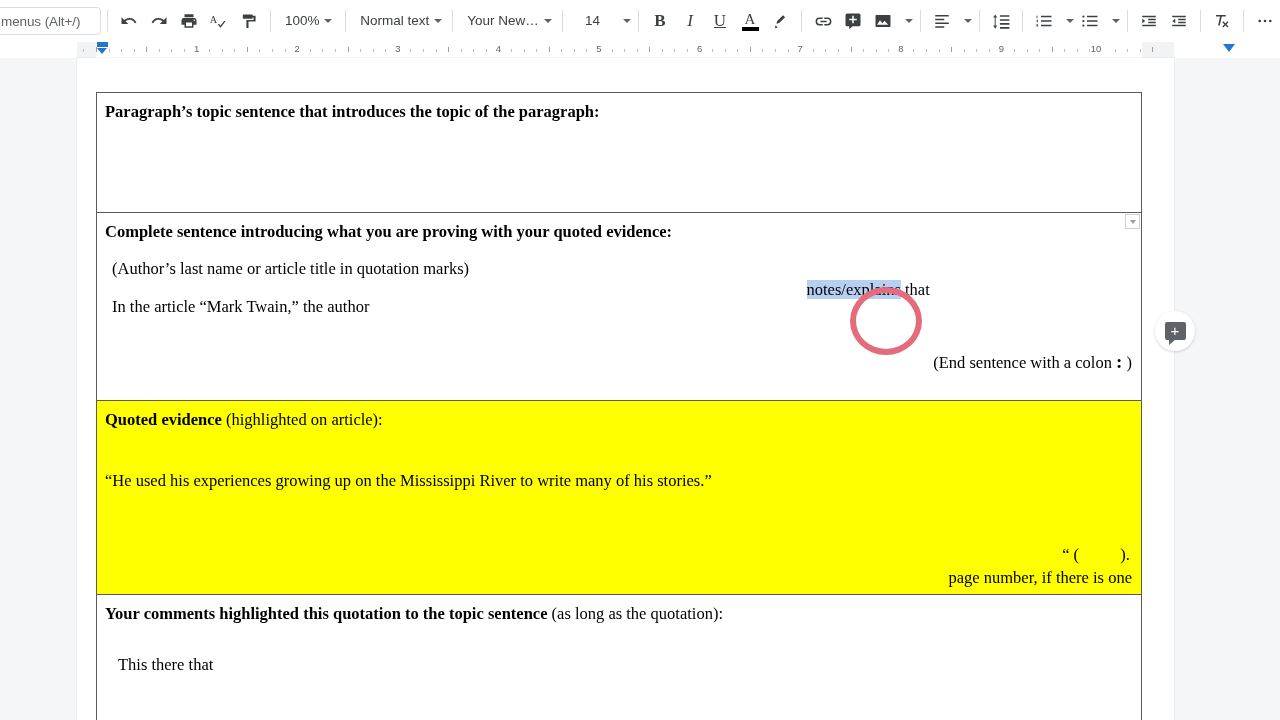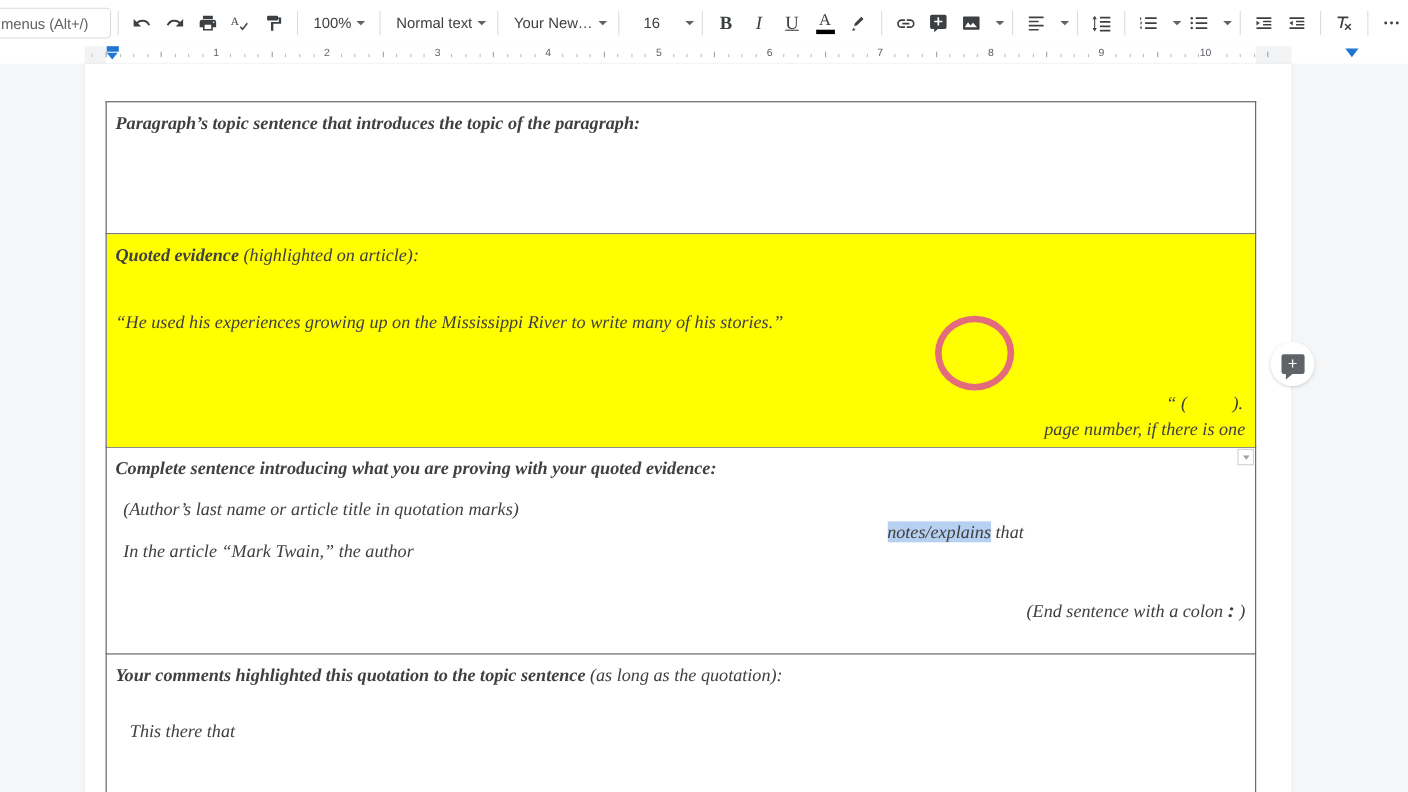--- a/index.html
+++ b/index.html
@@ -160,23 +160,22 @@
     position: absolute; left: 19px; top: 34px;
     width: 1046px;
     border-collapse: collapse;
   }
   #doctable td {
     border: 1.3px solid #5b5b5b;
     vertical-align: top;
     padding: 8px 8px 6px 8px;
     font-family: "Liberation Serif", serif;
     font-size: 16.5px;
-    color: #404040;
+    color: #000000;
     position: relative;
-    font-style: italic;
   }
   .cell-topic   { height: 120px; }
   .cell-intro   { height: 188px; }
   .cell-evid    { height: 194px; background: #ffff00; }
   .cell-comment { height: 130px; }
 
   .hd { font-weight: bold; }
   .ln { margin-bottom: 2px; line-height: 1.30; }
   .gap-md { height: 14px; }
 
@@ -312,21 +311,21 @@
   <div class="tb-sep"></div>
 
   <div class="tb-combo tb-font">
     <span class="lbl">Your New…</span>
     <span class="tb-caret"></span>
   </div>
 
   <div class="tb-sep"></div>
 
   <div class="tb-combo tb-size">
-    <span class="lbl">16</span>
+    <span class="lbl">14</span>
   </div>
   <div class="tb-btn" style="min-width:16px">
     <span class="tb-caret"></span>
   </div>
 
   <div class="tb-sep"></div>
 
   <div class="tb-btn tb-ico-btn">
     <span class="letter-b">B</span>
   </div>
@@ -545,51 +544,51 @@
 
 
     <table id="doctable">
       <tbody>
           <tr>
         <td class="cell-topic">
           <div class="ln hd">Paragraph’s topic sentence that introduces the topic of the paragraph:</div>
         </td>
       </tr>
       <tr>
+        <td class="cell-intro">
+
+          <div class="cell-handle">
+            <span class="chev"></span>
+          </div>
+
+          <div class="ln hd">Complete sentence introducing what you are proving with your quoted evidence:</div>
+          <div class="gap-md"></div>
+          <div class="ln para-indent">(Author’s last name or article title in quotation marks)</div>
+          <div class="gap-md"></div>
+          <div class="ln para-indent">In the article “Mark Twain,” the author</div>
+
+          <div class="ctx-line">
+            <span class="sel">notes/explains</span><span> that</span>
+          </div>
+
+          <div class="right-note" style="bottom:7px;">
+            <span>(End sentence with a colon </span><span class="colon-bold">:</span><span> )</span>
+          </div>
+        </td>
+      </tr>
+      <tr>
         <td class="cell-evid">
           <div class="ln">
             <span class="hd">Quoted evidence</span><span> (highlighted on article):</span>
           </div>
           <div style="height:38px"></div>
           <div class="ln">“He used his experiences growing up on the Mississippi River to write many of his stories.”</div>
 
           <div class="right-note" style="bottom:29px; right:11px;">“ (          ).</div>
           <div class="right-note" style="bottom:6px; right:9px;">page number, if there is one</div>
-        </td>
-      </tr>
-      <tr>
-        <td class="cell-intro">
-
-          <div class="cell-handle">
-            <span class="chev"></span>
-          </div>
-
-          <div class="ln hd">Complete sentence introducing what you are proving with your quoted evidence:</div>
-          <div class="gap-md"></div>
-          <div class="ln para-indent">(Author’s last name or article title in quotation marks)</div>
-          <div class="gap-md"></div>
-          <div class="ln para-indent">In the article “Mark Twain,” the author</div>
-
-          <div class="ctx-line">
-            <span class="sel">notes/explains</span><span> that</span>
-          </div>
-
-          <div class="right-note" style="bottom:7px;">
-            <span>(End sentence with a colon </span><span class="colon-bold">:</span><span> )</span>
-          </div>
         </td>
       </tr>
       <tr>
         <td class="cell-comment">
           <div class="ln">
             <span class="hd">Your comments highlighted this quotation to the topic sentence</span><span> (as long as the quotation):</span>
           </div>
           <div class="gap-md"></div>
           <div class="gap-md"></div>
           <div class="ln" style="padding-left:13px">This there that</div>

